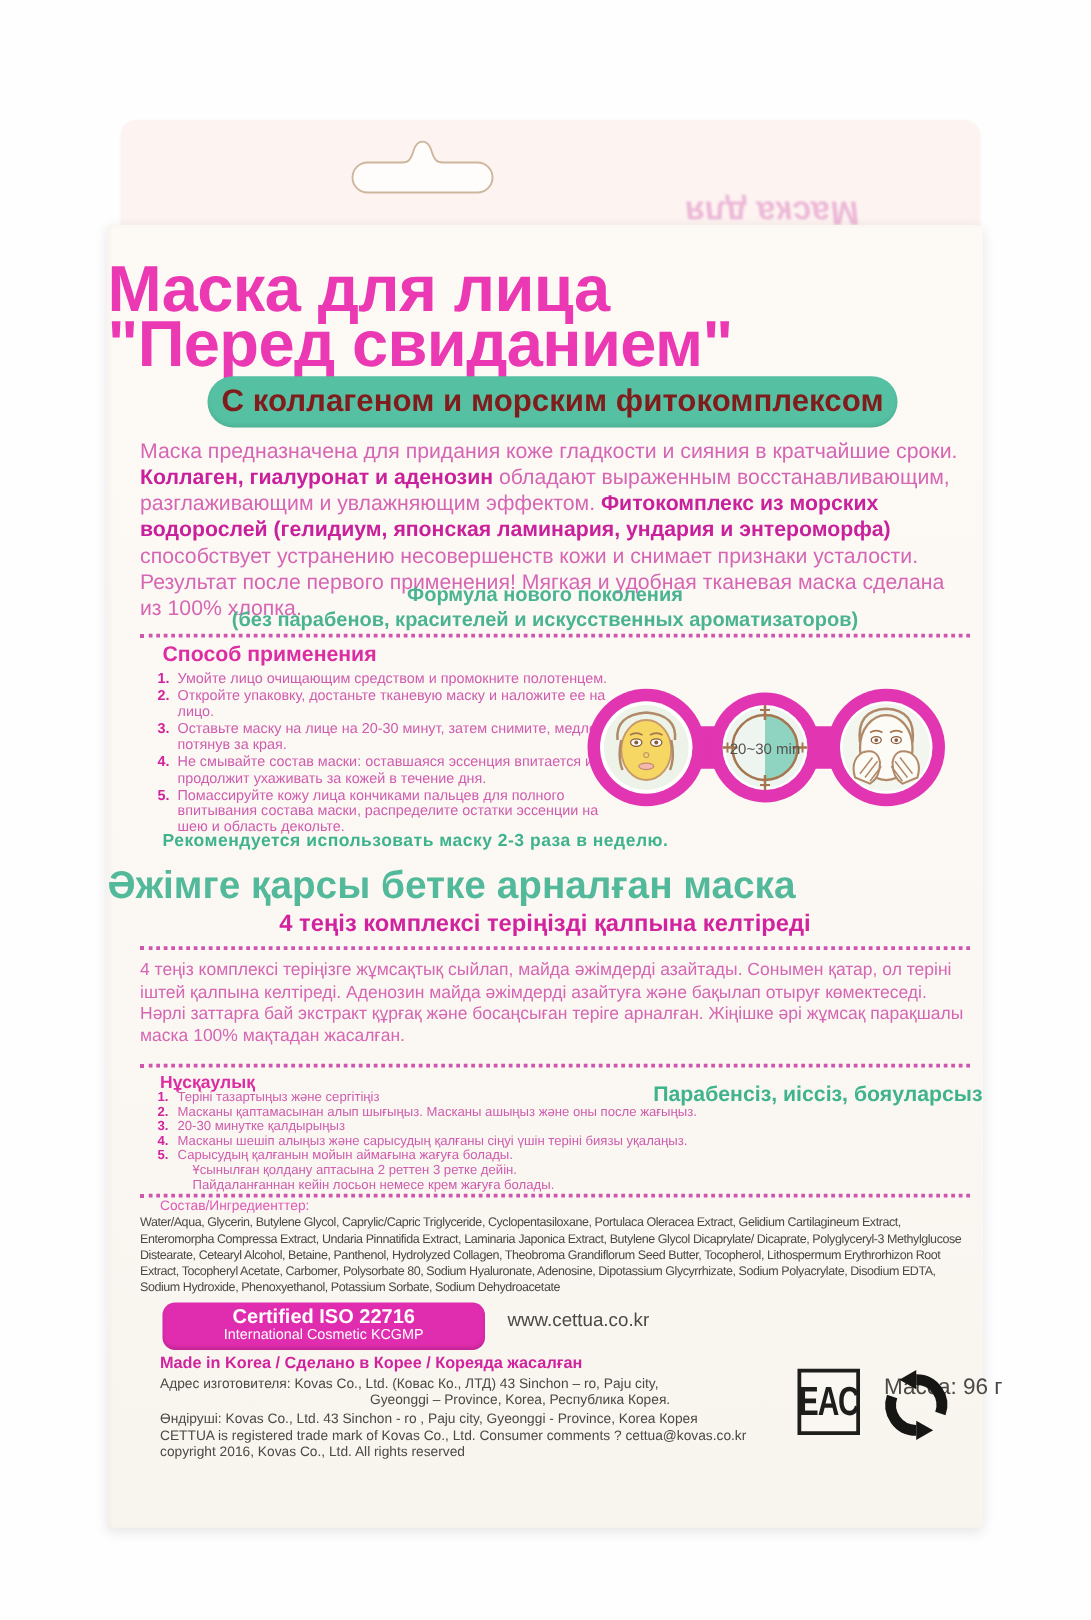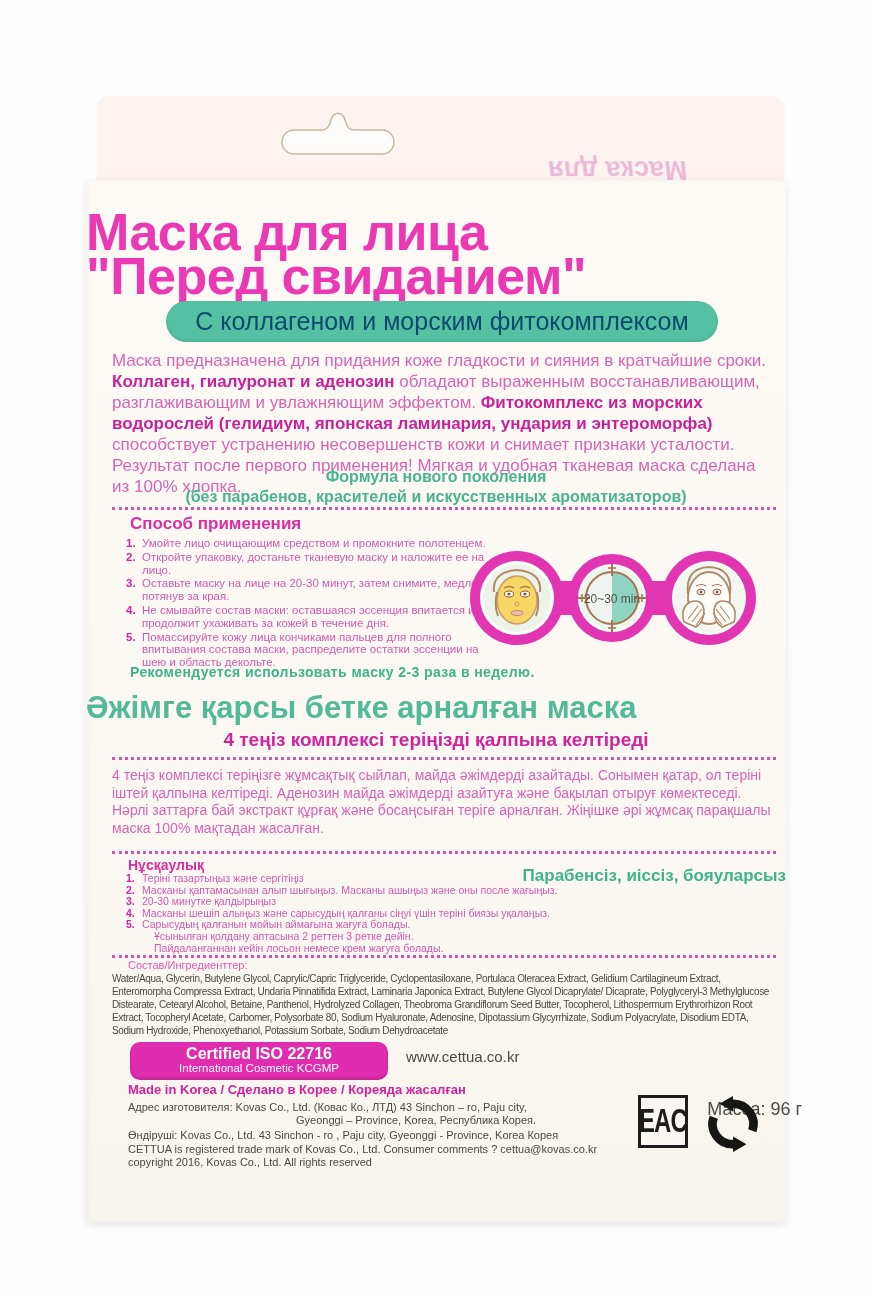--- a/index.html
+++ b/index.html
@@ -28,21 +28,21 @@
     box-shadow:0 3px 10px rgba(0,0,0,.10), inset 2px 0 4px rgba(0,0,0,.03);
   }
   .package > div, .package > svg { position:absolute; }
 
   .title { left:0; width:100%; font-weight:bold;
            font-size:52px; color:#ea39b3; letter-spacing:-0.5px; }
   .title1 { top:22px; }
   .title2 { top:66px; }
   .pill {
     left:80px; top:121px; width:552px; height:41px; background:#56c0a2;
-    border-radius:21px; color:#0c4a6e; font-weight:normal; font-size:25px;
+    border-radius:21px; color:#7f1d1d; font-weight:bold; font-size:25px;
     text-align:center; line-height:41px; box-shadow:inset 0 -2px 3px rgba(0,0,0,.08);
   }
   .intro { left:26px; top:170px; width:662px; font-size:17px; line-height:21px; color:#d666b4; }
   .intro b { color:#c9219c; }
   .formula { left:0; width:100%; text-align:center; color:#49b392; font-weight:bold; font-size:16px; }
   .formula1 { top:288px; } .formula2 { top:308px; }
   .dotted { left:26px; width:664px; border-top:3px dotted #cf55ae; height:0; }
   .sep1 { top:327px; } .sep2 { top:577px; } .sep3 { top:671px; } .sep4 { top:775px; }
   .usage-head { left:44px; top:334px; font-size:17px; font-weight:bold; color:#dd2da2; }
   ol.steps { position:absolute; list-style:none; counter-reset:st; }

